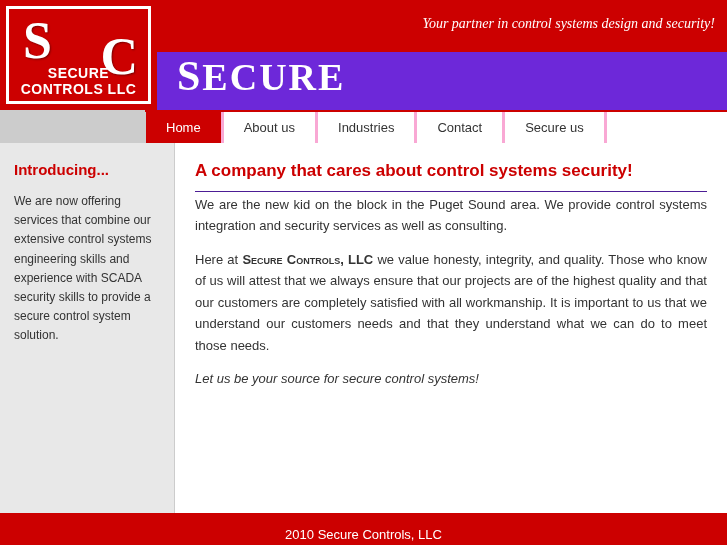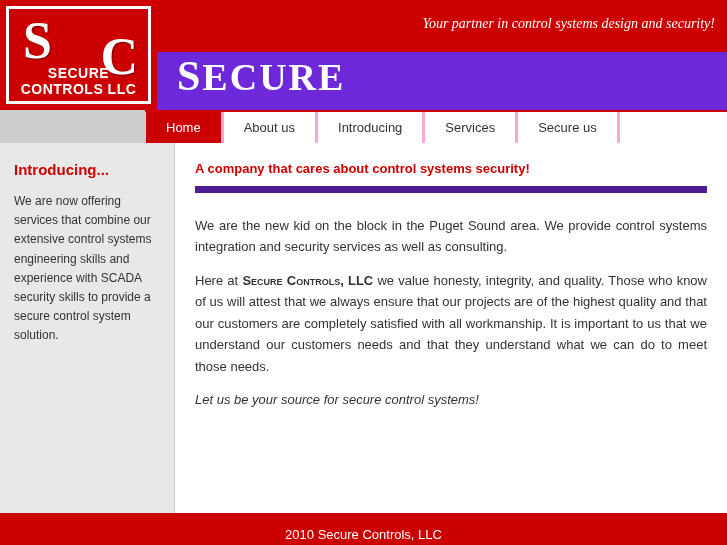--- a/index.html
+++ b/index.html
@@ -140,24 +140,24 @@
     }
 
     
     .content {
       flex: 1;
       padding: 18px 20px;
       background: #fff;
     }
     .content-heading {
       color: #cc0000;
-      font-size: 13px;
-      font-weight: bold;
-      margin-bottom: 22px;
-      border-bottom: 7px solid #4c1d95;
+      font-size: 17px;
+      font-weight: bold;
+      margin-bottom: 2px;
+      border-bottom: 1px solid #4c1d95;
       padding-bottom: 10px;
     }
     .content p {
       color: #333;
       font-size: 13px;
       line-height: 1.65;
       margin-bottom: 12px;
       text-align: justify;
     }
     .content p em {
@@ -195,22 +195,22 @@
       <span class="site-title">
         <span class="first-letter">S</span><span>ECURE</span>
       </span>
     </div>
   </div>
 </div>
 
 <nav>
   <a class="active">Home</a>
   <a>About us</a>
-  <a>Introducing</a>
-  <a>Services</a>
+  <a>Industries</a>
+  <a>Contact</a>
   <a>Secure us</a>
 </nav>
 
 <div class="main-wrapper">
   <div class="sidebar">
     <div class="sidebar-title">Introducing...</div>
     <div class="sidebar-text">We are now offering services that combine our extensive control systems engineering skills and experience with SCADA security skills to provide a secure control system solution.</div>
   </div>
   <div class="content">
     <div class="content-heading">A company that cares about control systems security!</div>

